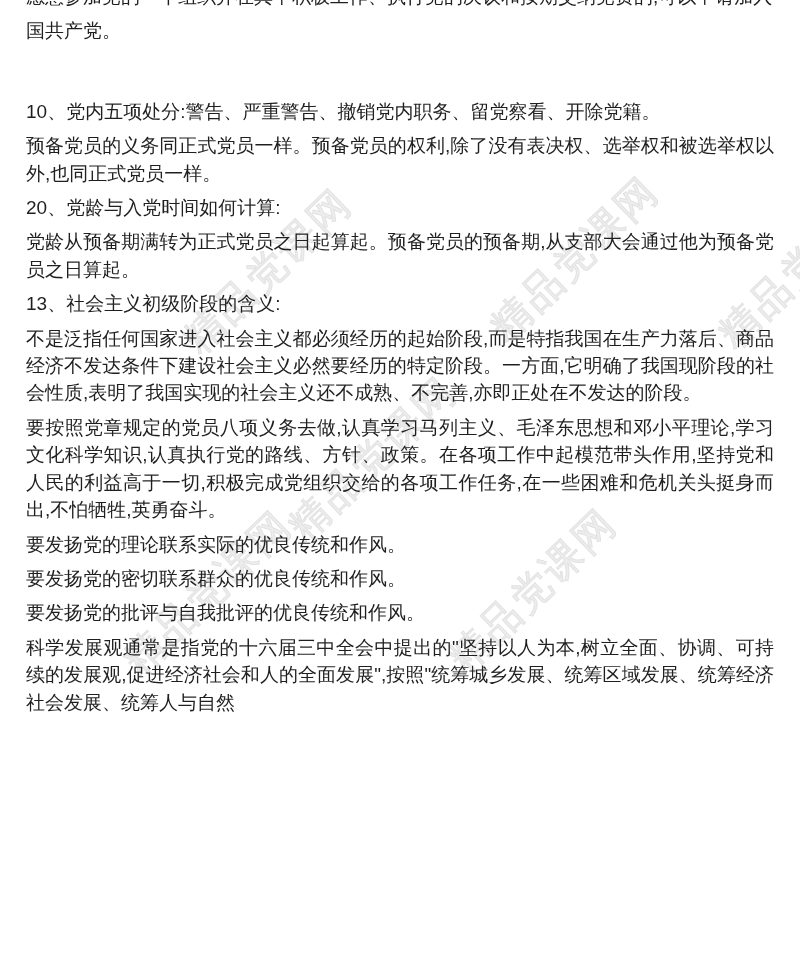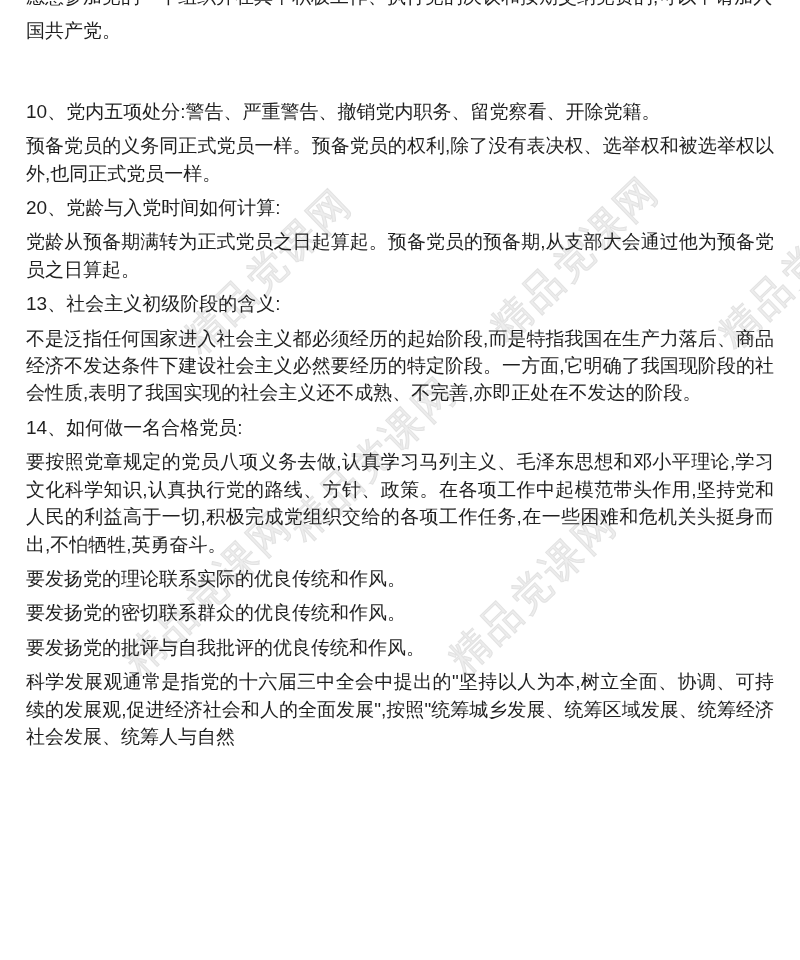--- a/index.html
+++ b/index.html
@@ -81,21 +81,20 @@
 
   <div class="doc-text">
     <p class="line clipped-top">愿意参加党的一个组织并在其中积极工作、执行党的决议和按期交纳党费的,可以申请加入中</p>
     <p class="line">国共产党。</p>
     <p class="line gap-before">10、党内五项处分:警告、严重警告、撤销党内职务、留党察看、开除党籍。</p>
     <p class="line">预备党员的义务同正式党员一样。预备党员的权利,除了没有表决权、选举权和被选举权以外,也同正式党员一样。</p>
     <p class="line">20、党龄与入党时间如何计算:</p>
     <p class="line">党龄从预备期满转为正式党员之日起算起。预备党员的预备期,从支部大会通过他为预备党员之日算起。</p>
     <p class="line">13、社会主义初级阶段的含义:</p>
     <p class="line">不是泛指任何国家进入社会主义都必须经历的起始阶段,而是特指我国在生产力落后、商品经济不发达条件下建设社会主义必然要经历的特定阶段。一方面,它明确了我国现阶段的社会性质,表明了我国实现的社会主义还不成熟、不完善,亦即正处在不发达的阶段。</p>
-    <p class="line">14、如何做一名合格党员:</p>
     <p class="line">要按照党章规定的党员八项义务去做,认真学习马列主义、毛泽东思想和邓小平理论,学习文化科学知识,认真执行党的路线、方针、政策。在各项工作中起模范带头作用,坚持党和人民的利益高于一切,积极完成党组织交给的各项工作任务,在一些困难和危机关头挺身而出,不怕牺牲,英勇奋斗。</p>
     <p class="line">要发扬党的理论联系实际的优良传统和作风。</p>
     <p class="line">要发扬党的密切联系群众的优良传统和作风。</p>
     <p class="line">要发扬党的批评与自我批评的优良传统和作风。</p>
     <p class="line">科学发展观通常是指党的十六届三中全会中提出的"坚持以人为本,树立全面、协调、可持续的发展观,促进经济社会和人的全面发展",按照"统筹城乡发展、统筹区域发展、统筹经济社会发展、统筹人与自然</p>
   </div>
 
 </div>
 
 </body></html>

